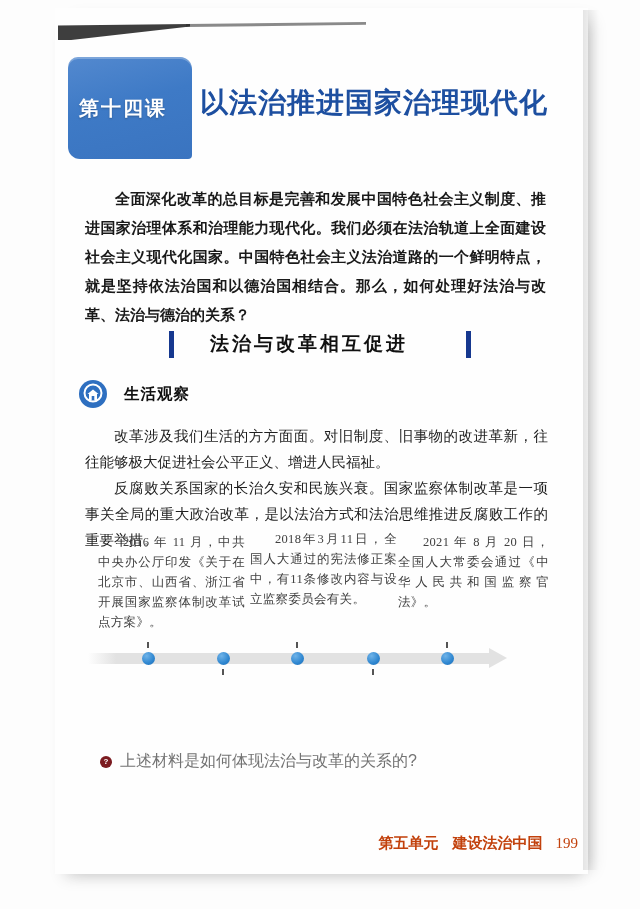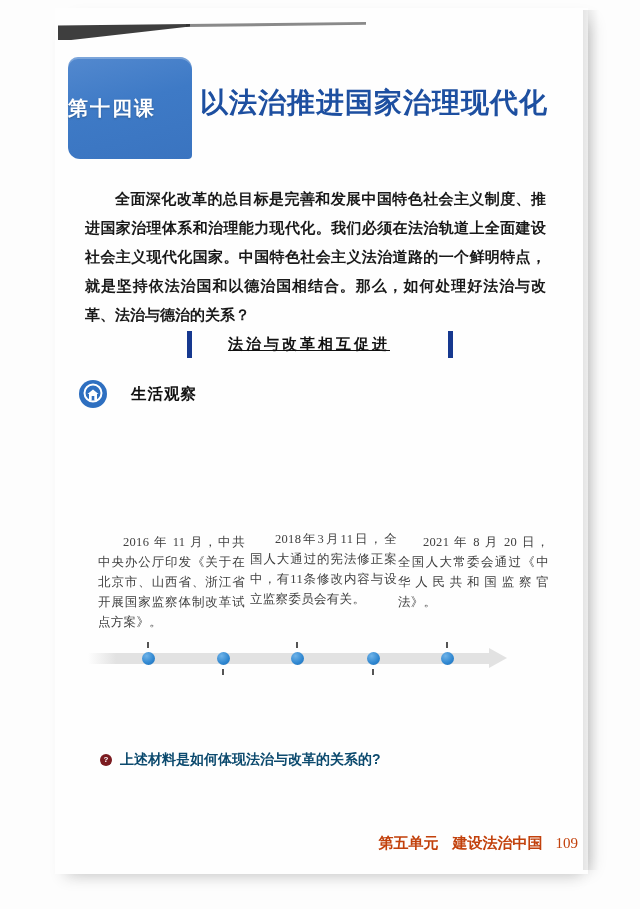--- a/index.html
+++ b/index.html
@@ -42,21 +42,21 @@
     background:#f6f6f6; border:1px solid #c9c9c9; border-left:none;
     border-radius:0 6px 6px 0; z-index:-1;
   }
   .badge::before {
     content:""; position:absolute; left:2px; bottom:-7px; width:122px; height:12px;
     background:#f6f6f6; border:1px solid #c9c9c9; border-top:none;
     border-radius:0 0 8px 8px; z-index:-1;
   }
   .badge-label {
     color:#ffffff; font-size:20px; font-weight:700; letter-spacing:2px;
-    padding-left:0; font-family:"Liberation Sans","DejaVu Sans",sans-serif;
+    padding-left:11px; font-family:"Liberation Sans","DejaVu Sans",sans-serif;
     text-shadow:0 1px 2px rgba(0,0,0,.25);
   }
 
   .lesson-title {
     position:absolute; left:200px; top:84px; width:390px;
     font-size:28px; font-weight:800; color:#1d4fa0; letter-spacing:1px;
     font-family:"Liberation Sans","DejaVu Sans",sans-serif;
   }
 
   .intro {
@@ -69,27 +69,26 @@
   .section-heading {
     position:absolute; left:0; top:329px; width:640px; height:30px;
     display:flex; align-items:center; justify-content:center;
   }
   .heading-bar {
     width:5px; height:27px; background:#16388f; display:inline-block;
   }
   .heading-bar.left { margin-right:36px; }
   .heading-bar.right { margin-left:58px; }
   .heading-text {
-    font-size:15px; font-weight:800; color:#111; letter-spacing:3px;
-    font-family:"Liberation Sans","DejaVu Sans",sans-serif;
-    text-decoration:underline;
+    font-size:19px; font-weight:800; color:#111; letter-spacing:3px;
+    font-family:"Liberation Sans","DejaVu Sans",sans-serif;
   }
 
   .activity-header {
-    position:absolute; left:78px; top:379px; display:flex; align-items:center; gap:23px;
+    position:absolute; left:78px; top:379px; display:flex; align-items:center; gap:16px;
   }
   .activity-icon { width:30px; height:30px; display:block; }
   .activity-label {
     font-size:15.5px; font-weight:800; color:#101010; letter-spacing:1px;
     font-family:"Liberation Sans","DejaVu Sans",sans-serif;
   }
 
   .activity-paragraphs {
     position:absolute; left:85px; top:423px; width:463px;
     font-size:14.5px; color:#1f1f1f; line-height:26px;
@@ -135,21 +134,21 @@
   }
   .question-bullet {
     width:12px; height:12px; border-radius:50%; background:#7b1b20;
     display:flex; align-items:center; justify-content:center; flex:0 0 auto;
   }
   .question-bullet span {
     color:#fff; font-size:8px; line-height:1; font-weight:700;
     font-family:"Liberation Sans",sans-serif; transform:translateY(-.5px);
   }
   .question-text {
-    font-size:14px; font-weight:700; color:#0c4a6e;
+    font-size:16px; font-weight:400; color:#737373;
     font-family:"Liberation Sans","DejaVu Sans",sans-serif;
   }
 
   .footer {
     position:absolute; right:62px; top:803px; font-size:15px; color:#c2410c;
     display:flex; align-items:baseline;
   }
   .footer .unit { font-weight:700; font-family:"Liberation Sans",sans-serif; }
   .footer .book { font-weight:700; margin-left:14px; font-family:"Liberation Sans",sans-serif;margin-top:31px; }
   .footer .pagenum { margin-left:13px; font-family:"Liberation Serif",serif; }
@@ -183,20 +182,24 @@
         <circle cx="15" cy="15" r="14" fill="#2e6fc0"></circle>
         <circle cx="15" cy="14" r="8.5" fill="none" stroke="#ffffff" stroke-width="2"></circle>
         <path d="M9.5 15 L15 10.5 L20.5 15 Z" fill="#ffffff"></path>
         <rect x="11" y="14.5" width="8" height="6.5" fill="#ffffff"></rect>
         <rect x="13.7" y="17" width="2.6" height="4" fill="#2e6fc0"></rect>
       </svg>
     </span>
     <span class="activity-label">生活观察</span>
   </div>
 
+  <div class="activity-paragraphs">
+    <p>改革涉及我们生活的方方面面。对旧制度、旧事物的改进革新，往往能够极大促进社会公平正义、增进人民福祉。</p>
+    <p>反腐败关系国家的长治久安和民族兴衰。国家监察体制改革是一项事关全局的重大政治改革，是以法治方式和法治思维推进反腐败工作的重要举措。</p>
+  </div>
 
   <div class="timeline">
     <p class="tl-entry tl-top-1">2016 年 11 月，中共中央办公厅印发《关于在北京市、山西省、浙江省开展国家监察体制改革试点方案》。</p>
     <p class="tl-entry tl-top-2">2018年3月11日，全国人大通过的宪法修正案中，有11条修改内容与设立监察委员会有关。</p>
     <p class="tl-entry tl-top-3">2021 年 8 月 20 日，全国人大常委会通过《中华人民共和国监察官法》。</p>
 
     <div class="tl-arrow"></div>
     <span class="tl-tick tick-1"></span>
     <span class="tl-tick tick-2"></span>
     <span class="tl-tick tick-3"></span>
@@ -213,15 +216,15 @@
   <div class="question-row">
     <span class="question-bullet">
         <span>?</span>
       </span>
     <span class="question-text">上述材料是如何体现法治与改革的关系的?</span>
   </div>
 
   <div class="footer">
     <span class="unit">第五单元</span>
     <span class="book">建设法治中国</span>
-    <span class="pagenum">109</span>
+    <span class="pagenum">199</span>
   </div>
 </div>
 
 </body></html>

